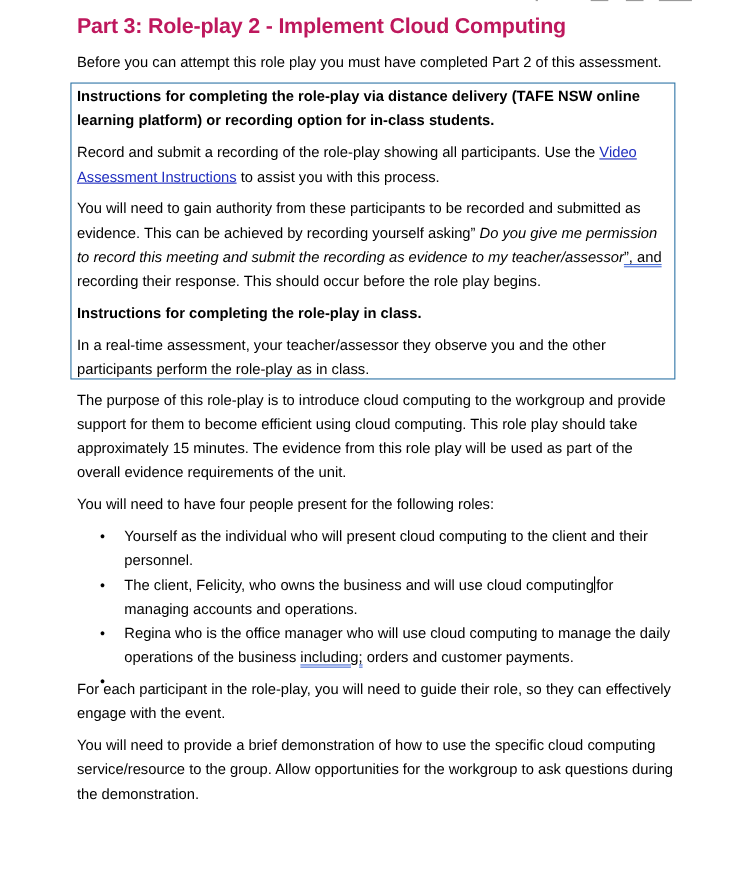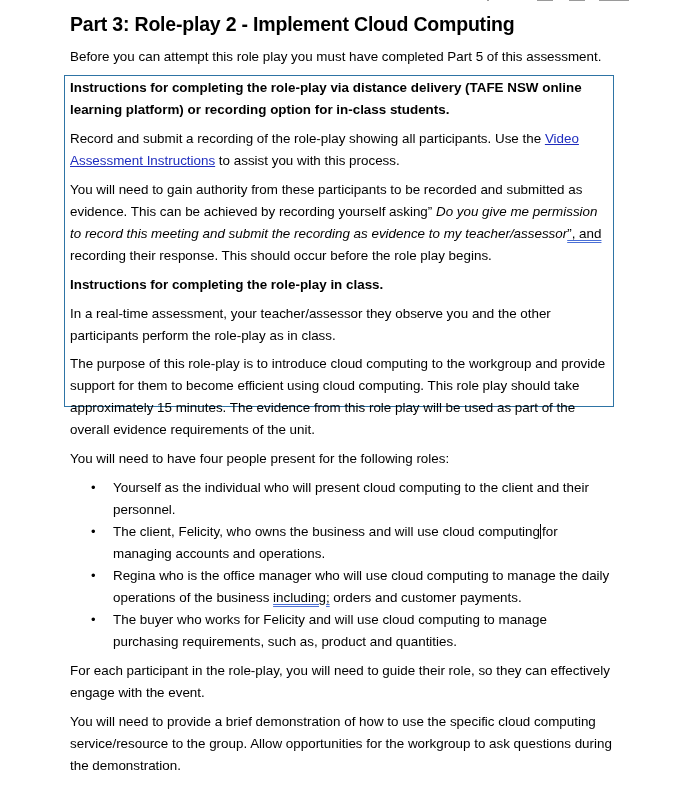--- a/index.html
+++ b/index.html
@@ -31,21 +31,21 @@
     .page {
       position: absolute;
       left: 70px;
       top: 0;
       width: 545px;
     }
     h1.title {
       font-family: "Liberation Sans", sans-serif;
       font-weight: bold;
       font-size: 19.5px;
-      color: #000000;
+      color: #be185d;
       margin: 0;
       position: absolute;
       top: 13px;
       left: 0;
       white-space: nowrap;
       letter-spacing: -0.2px;
       text-align: right;
     }
     p.intro {
       position: absolute;
@@ -54,21 +54,21 @@
       margin: 0;
       font-size: 13.4px;
       line-height: 22px;
       white-space: nowrap;
     }
     .box {
       position: absolute;
       left: -6px;
       top: 75px;
       width: 550px;
-      height: 332px;
+      height: 270px;
       border: 1.5px solid #2e74a5;
       box-sizing: border-box;
       padding: 1px 5px 0 5px;
     }
     .box p {
       margin: 0 0 7px 0;
       font-size: 13.4px;
       line-height: 22px;
     }
     .bold { font-weight: bold; }
@@ -127,21 +127,21 @@
   <div class="frag" style="left:487px;width:2px;"></div>
   <div class="frag" style="left:537px;width:16px;"></div>
   <div class="frag" style="left:569px;width:16px;"></div>
   <div class="frag" style="left:599px;width:30px;"></div>
 </div>
 
 <div class="page">
 
   <h1 class="title">Part 3: Role-play 2 - Implement Cloud Computing</h1>
 
-  <p class="intro">Before you can attempt this role play you must have completed Part 5 of this assessment.</p>
+  <p class="intro">Before you can attempt this role play you must have completed Part 2 of this assessment.</p>
 
   <div class="box">
     <p class="bold">Instructions for completing the role-play via distance delivery (TAFE NSW online learning platform) or recording option for in-class students.</p>
     <p><span>Record and submit a recording of the role-play showing all participants. Use the </span><a class="link" href="#">Video Assessment Instructions</a><span> to assist you with this process.</span></p>
     <p><span>You will need to gain authority from these participants to be recorded and submitted as evidence. This can be achieved by recording yourself asking” </span><span class="ital">Do you give me permission to record this meeting and submit the recording as evidence to my teacher/assessor</span><span class="dbl">”, and</span><span> recording their response. This should occur before the role play begins.</span></p>
     <p class="bold">Instructions for completing the role-play in class.</p>
     <p>In a real-time assessment, your teacher/assessor they observe you and the other participants perform the role-play as in class.</p>
   </div>
 
   <div class="body-flow">
@@ -155,20 +155,19 @@
       <li>
         <span class="bullet">•</span>
         <span>The client, Felicity, who owns the business and will use cloud computing</span><span class="cursor"></span><span>for managing accounts and operations.</span>
       </li>
       <li>
         <span class="bullet">•</span>
         <span>Regina who is the office manager who will use cloud computing to manage the daily operations of the business </span><span class="dbl">including;</span><span> orders and customer payments.</span>
       </li>
       <li>
         <span class="bullet">•</span>
-        <span>The buyer who works for Felicity and will use cloud computing to manage purchasing requirements, such as, product and quantities.</span>
       </li>
     </ul>
     <p>For each participant in the role-play, you will need to guide their role, so they can effectively engage with the event.</p>
     <p>You will need to provide a brief demonstration of how to use the specific cloud computing service/resource to the group. Allow opportunities for the workgroup to ask questions during the demonstration.</p>
   </div>
 
 </div>
 
 </body></html>

